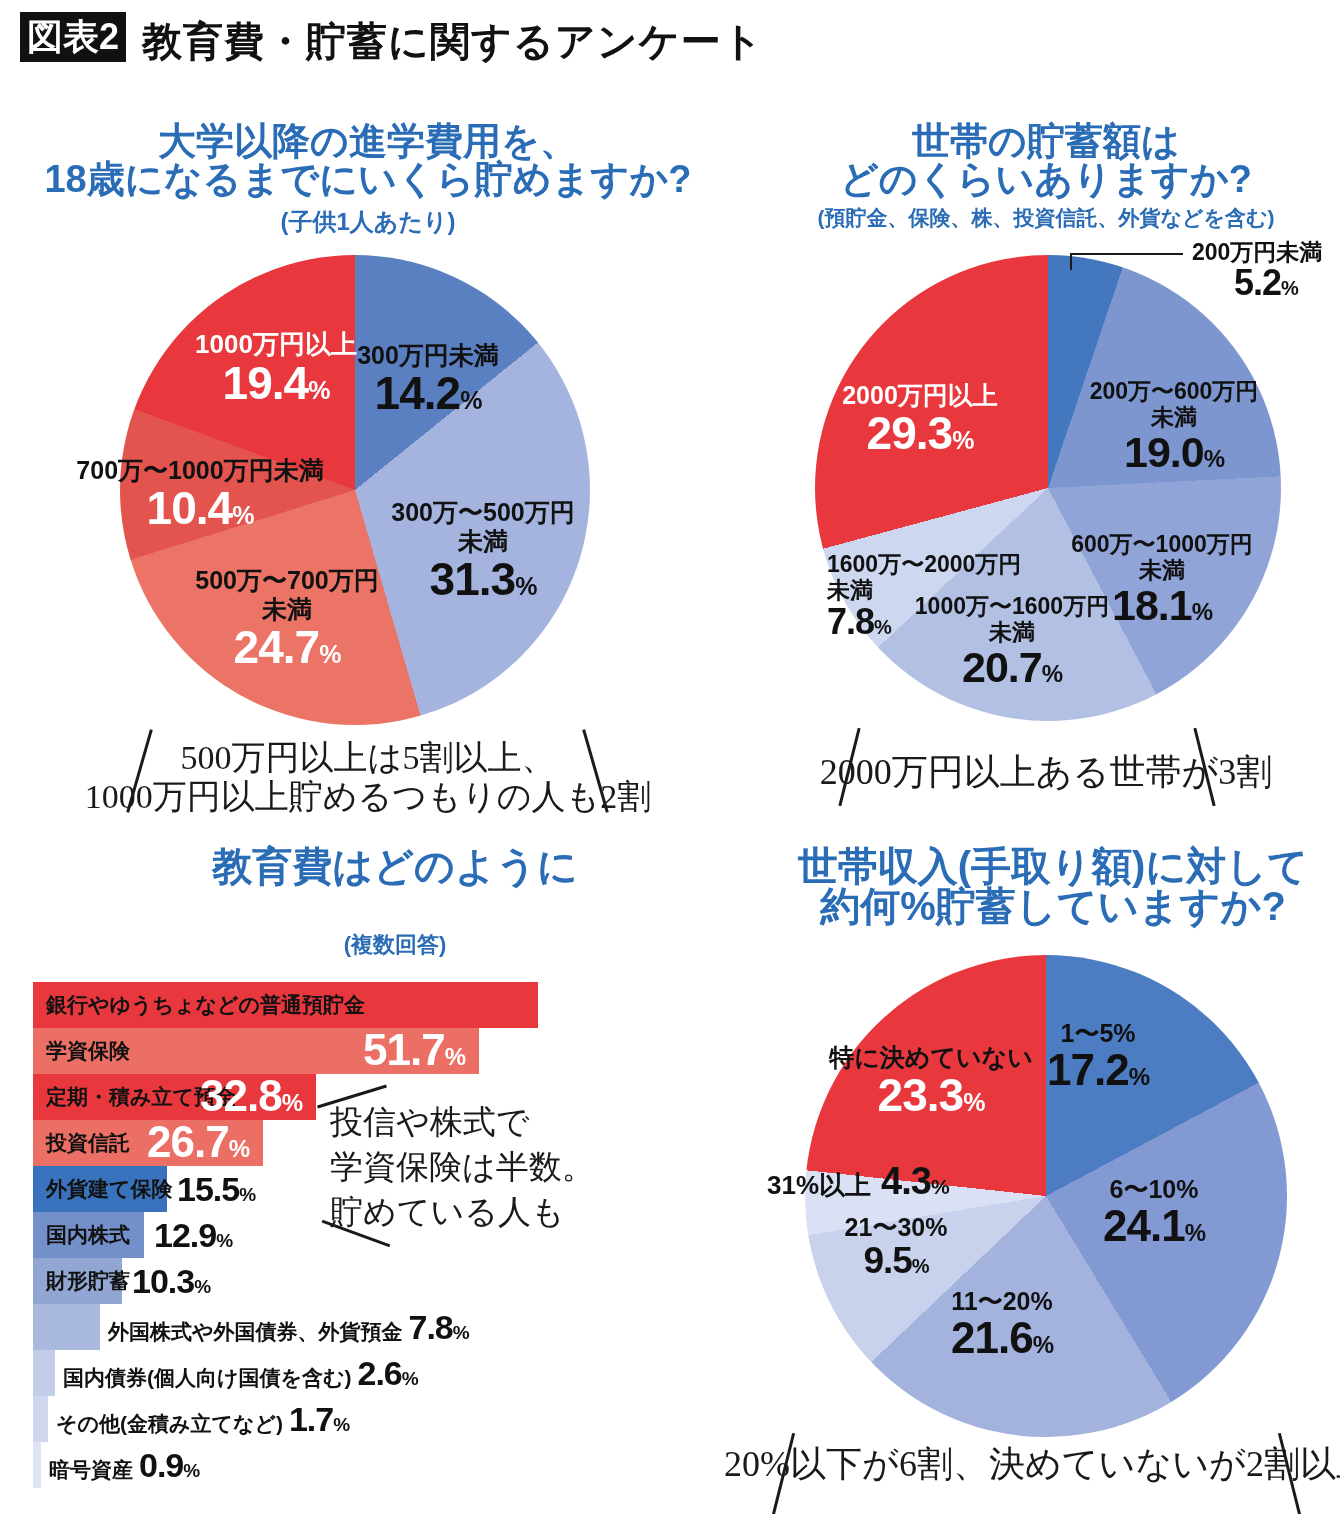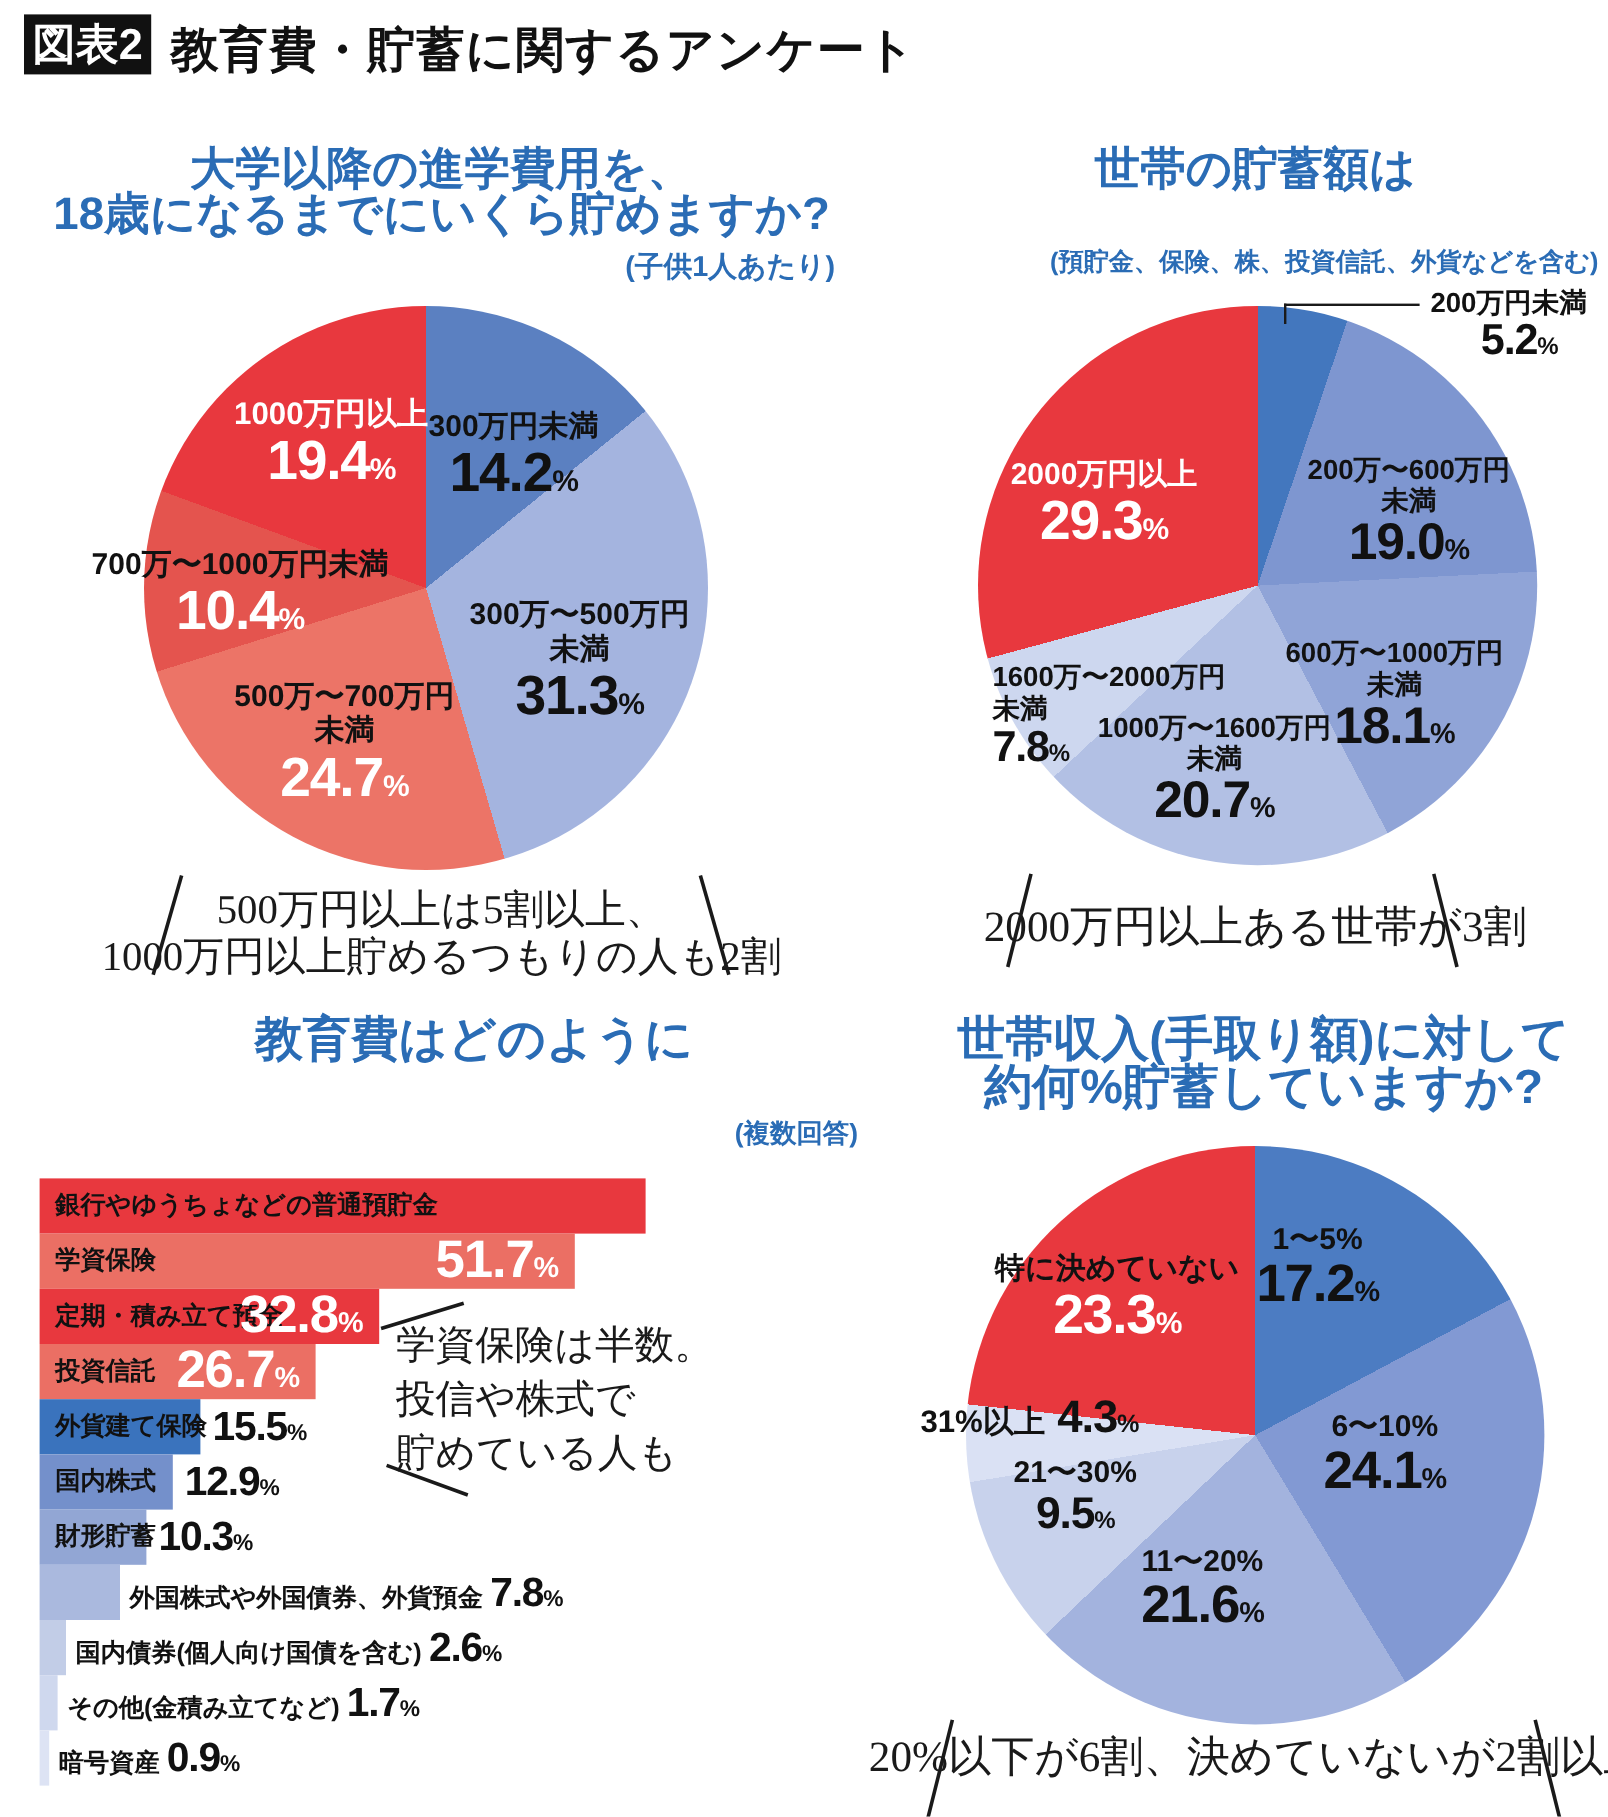--- a/index.html
+++ b/index.html
@@ -5,21 +5,21 @@
   html,body{margin:0;padding:0;background:#ffffff;}
   .page{position:relative;width:1340px;height:1514px;background:#ffffff;overflow:hidden;
         font-family:"Liberation Sans","DejaVu Sans",sans-serif;color:#111;}
   
   .fig-tag{position:absolute;left:20px;top:12px;width:106px;height:50px;background:#111;color:#fff;
            font-size:36px;font-weight:700;display:flex;align-items:center;justify-content:center;}
   .page-title{position:absolute;left:142px;top:14px;font-size:40px;font-weight:700;color:#111;letter-spacing:1px;}
   
   .ctitle{position:absolute;text-align:center;color:#2a6cb5;font-weight:700;line-height:1.0;}
   .ctitle .tl1,.ctitle .tl2{display:block;}
-  .csub{position:absolute;text-align:right;color:#2a6cb5;font-weight:700;}
+  .csub{position:absolute;text-align:center;color:#2a6cb5;font-weight:700;}
   
   .pie{position:absolute;border-radius:50%;}
   
   .plabel{position:absolute;white-space:nowrap;line-height:1.15;}
   .plabel .pl-line{display:block;font-weight:700;}
   .pval{font-weight:700;display:inline-block;line-height:1.0;letter-spacing:-1px;}
   .pval .pct{font-weight:700;}
   .plabel.centered{transform:translateX(-50%);text-align:center;}
   .plabel.inline-row{display:flex;align-items:baseline;gap:10px;}
   
@@ -54,20 +54,21 @@
     <div class="pie" id="pie-0" style="left: 120px; top: 255px; height: 470px; width: 470px; background: conic-gradient(rgb(91, 128, 193) 0%, rgb(91, 128, 193) 14.2%, rgb(164, 180, 223) 14.2%, rgb(164, 180, 223) 45.5%, rgb(236, 116, 103) 45.5%, rgb(236, 116, 103) 70.2%, rgb(228, 84, 78) 70.2%, rgb(228, 84, 78) 80.6%, rgb(232, 56, 62) 80.6%, rgb(232, 56, 62) 100%);"></div>
     <div class="slash" style="left:138px;top:728px;width:3px;height:86px;transform:rotate(16deg);"></div>
     <div class="note-line" style="left:368px;top:735px;font-size:34px;">500万円以上は5割以上、</div>
     <div class="note-line" style="left:368px;top:774px;font-size:34px;">1000万円以上貯めるつもりの人も2割</div>
     <div class="slash" style="left:594px;top:728px;width:3px;height:86px;transform:rotate(-16deg);"></div>
   </section>
 
   <section>
     <div class="ctitle" style="left:760px;top:122px;width:572px;font-size:38px;">
       <span class="tl1">世帯の貯蓄額は</span>
+      <span class="tl2">どのくらいありますか?</span>
     </div>
     <div class="csub" style="left:760px;top:204px;width:572px;font-size:21px;">(預貯金、保険、株、投資信託、外貨などを含む)</div>
     <div class="pie" id="pie-1" style="left: 815px; top: 255px; height: 466px; width: 466px; background: conic-gradient(rgb(67, 119, 190) 0%, rgb(67, 119, 190) 5.2%, rgb(126, 150, 208) 5.2%, rgb(126, 150, 208) 24.2%, rgb(144, 164, 215) 24.2%, rgb(144, 164, 215) 42.3%, rgb(178, 192, 228) 42.3%, rgb(178, 192, 228) 63%, rgb(205, 215, 239) 63%, rgb(205, 215, 239) 70.8%, rgb(232, 56, 62) 70.8%, rgb(232, 56, 62) 100.1%);"></div>
 
     <div class="callout" style="left:1070px;top:253px;width:113px;height:2px;"></div>
     <div class="callout" style="left:1070px;top:253px;width:2px;height:17px;"></div>
     <div class="slash" style="left:848px;top:727px;width:3px;height:80px;transform:rotate(14deg);"></div>
     <div class="note-line" style="left:1046px;top:748px;font-size:36px;">2000万円以上ある世帯が3割</div>
     <div class="slash" style="left:1203px;top:727px;width:3px;height:80px;transform:rotate(-14deg);"></div>
   </section>
@@ -142,22 +143,22 @@
         <div class="bar-row" style="left: 0px; top: 1442px; width: 690px;">
           <div class="bar" style="left: 33px; width: 8px; background: rgb(221, 227, 244);"></div>
           <div class="bar-out" style="left: 49px; top: 6px;">
             <span style="font-size: 21px; font-weight: 700;">暗号資産</span>
             <span class="pval" style="font-size: 34px; color: rgb(17, 17, 17);"><span>0.9</span><span class="pct" style="font-size: 19px;">%</span></span>
           </div>
         </div>
       </div>
     <div class="slash" style="left:316px;top:1095px;width:72px;height:3px;transform:rotate(-17deg);"></div>
     <div class="annotation" style="left:330px;top:1100px;">
+      <div>投信や株式で</div>
       <div>学資保険は半数。</div>
-      <div>投信や株式で</div>
       <div>貯めている人も</div>
     </div>
     <div class="slash" style="left:320px;top:1232px;width:72px;height:3px;transform:rotate(20deg);"></div>
   </section>
 
   <section>
     <div class="ctitle" style="left:760px;top:846px;width:586px;font-size:40px;">
       <span class="tl1">世帯収入(手取り額)に対して</span>
       <span class="tl2">約何%貯蓄していますか?</span>
     </div>

